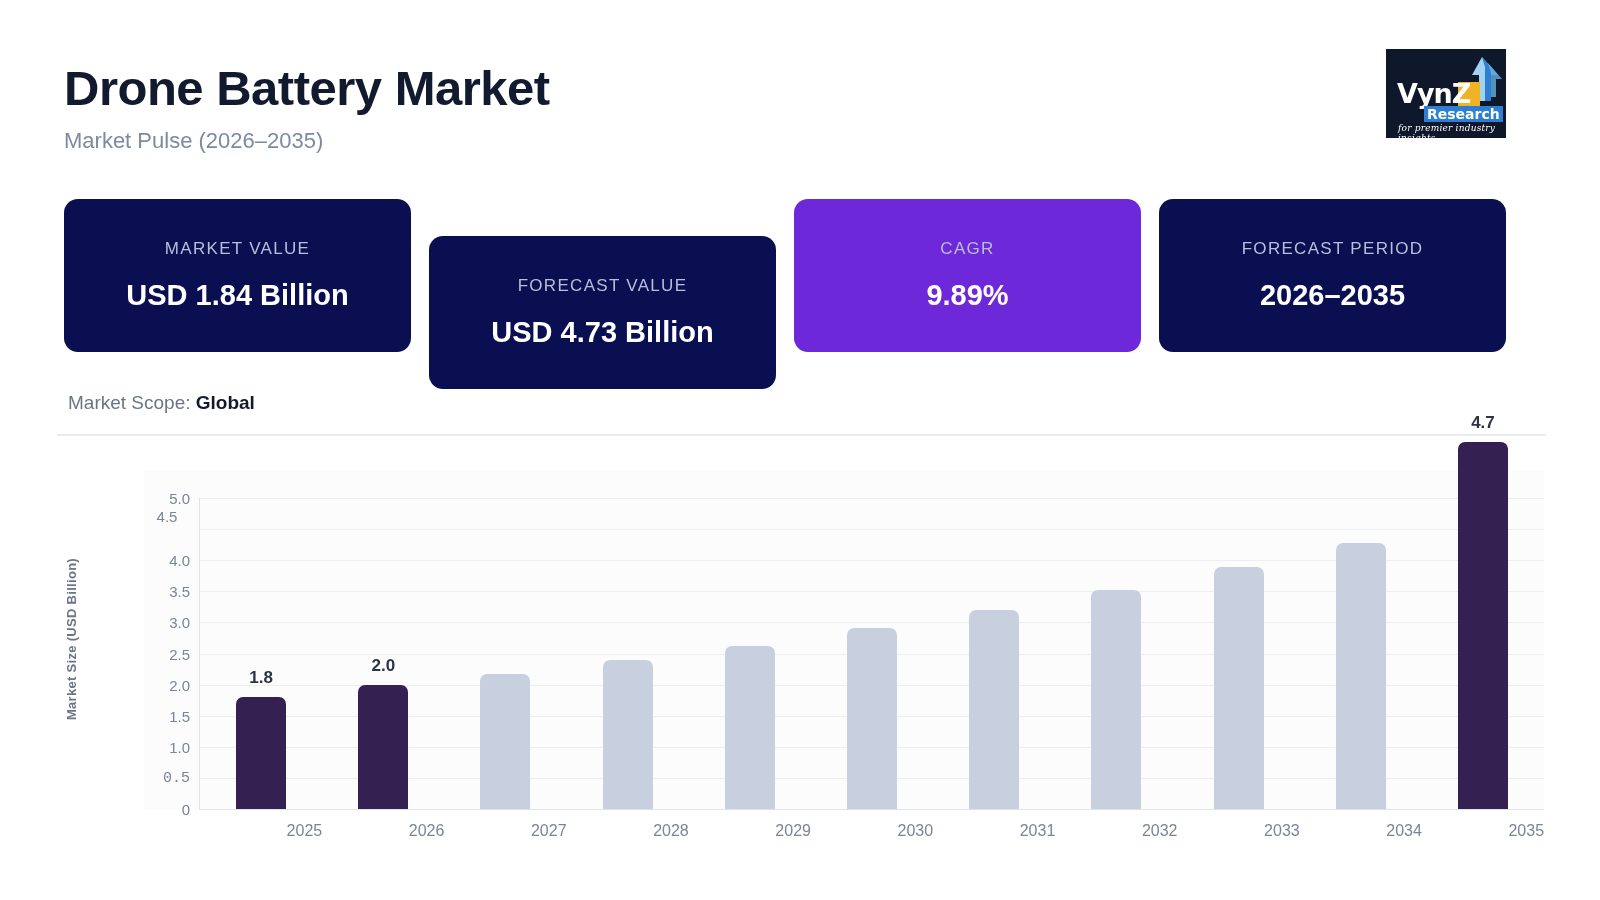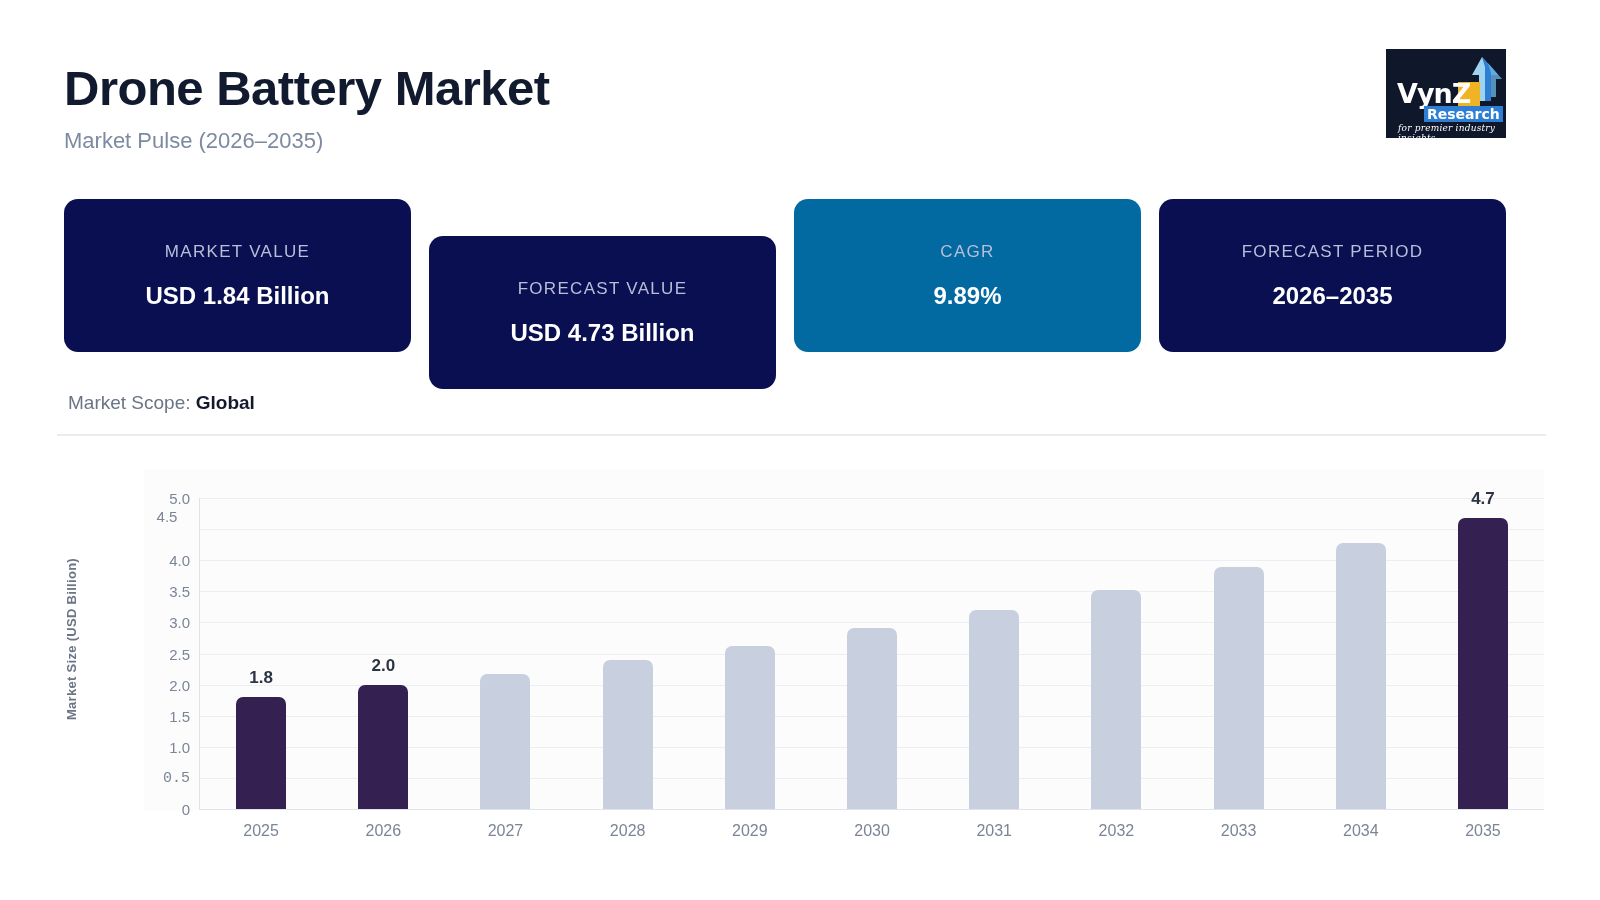--- a/index.html
+++ b/index.html
@@ -56,21 +56,21 @@
   .kpi-row { position:absolute; left:64px; top:199px; width:1442px; display:flex; gap:18px; }
   .kpi-card {
     flex:1; height:153px; border-radius:14px;
     display:flex; flex-direction:column;
     align-items:center; justify-content:center;
   }
   .kpi-label {
     font-size:17px; letter-spacing:1.3px; font-weight:normal;
     text-transform:uppercase; margin-bottom:20px;
   }
-  .kpi-value { font-size:24px; font-weight:bold; }
+  .kpi-value { font-size:29px; font-weight:bold; }
 
   
   .scope { position:absolute; left:68px; top:392px; font-size:19px; color:#6b7585; }
   .scope b { color:#121a2c; font-weight:bold; }
   .divider { position:absolute; left:57px; top:434px; width:1489px; height:2px; background:#e9ebef; }
 
   
   .chart { position:absolute; left:64px; top:462px; width:1480px; height:400px; }
   .y-axis-title {
     position:absolute; left:0px; top:96px;
@@ -101,21 +101,21 @@
   .bar { width:50px; border-radius:7px 7px 0 0; position:relative; }
   .bar-label {
     position:absolute; left:50%; transform:translateX(-50%);
     bottom:calc(100% + 9px);
     font-size:17px; font-weight:bold; color:#2c3444; white-space:nowrap;
   }
   .x-labels {
     position:absolute; left:136px; right:0; top:360px;
     display:flex;
   }
-  .x-label { flex:1; text-align:center; font-size:16px; color:#7b8595; }
+  .x-label { flex:1; text-align:right; font-size:16px; color:#7b8595; }
 </style>
 </head>
 <body>
 
 <div class="page">
 
   <div class="header">
     <div class="title">Drone Battery Market</div>
     <div class="subtitle">Market Pulse (2026–2035)</div>
   </div>
@@ -134,21 +134,21 @@
 
   <div class="kpi-row">
     <div class="kpi-card" style="background: rgb(10, 15, 82);">
       <div class="kpi-label" style="color: rgb(185, 191, 216);">MARKET VALUE</div>
       <div class="kpi-value" style="color: rgb(255, 255, 255);">USD 1.84 Billion</div>
     </div>
     <div class="kpi-card" style="background: rgb(10, 15, 82); margin-top: 37px;">
       <div class="kpi-label" style="color: rgb(185, 191, 216);">FORECAST VALUE</div>
       <div class="kpi-value" style="color: rgb(255, 255, 255);">USD 4.73 Billion</div>
     </div>
-    <div class="kpi-card" style="background: #0369a1;">
+    <div class="kpi-card" style="background: #6d28d9;">
       <div class="kpi-label" style="color: rgb(185, 191, 216);">CAGR</div>
       <div class="kpi-value" style="color: rgb(255, 255, 255);">9.89%</div>
     </div>
     <div class="kpi-card" style="background: rgb(10, 15, 82);">
       <div class="kpi-label" style="color: rgb(185, 191, 216);">FORECAST PERIOD</div>
       <div class="kpi-value" style="color: rgb(255, 255, 255);">2026–2035</div>
     </div>
   </div>
 
   <div class="scope">
@@ -217,21 +217,21 @@
           <div class="bar-slot">
             <div class="bar" title="2032: 3.52" style="height: 218.944px; background: rgb(200, 208, 224);"></div>
           </div>
           <div class="bar-slot">
             <div class="bar" title="2033: 3.89" style="height: 241.958px; background: rgb(200, 208, 224);"></div>
           </div>
           <div class="bar-slot">
             <div class="bar" title="2034: 4.28" style="height: 266.216px; background: rgb(200, 208, 224);"></div>
           </div>
           <div class="bar-slot">
-            <div class="bar" title="2035: 4.7" style="height: 291px; background: rgb(52, 32, 81);">
+            <div class="bar" title="2035: 4.7" style="height: 367px; background: rgb(52, 32, 81);">
               <div class="bar-label">4.7</div>
             </div>
           </div>
         </div>
     </div>
     <div class="x-labels" id="xlabels">
         <div class="x-label">2025</div>
         <div class="x-label">2026</div>
         <div class="x-label">2027</div>
         <div class="x-label">2028</div>

